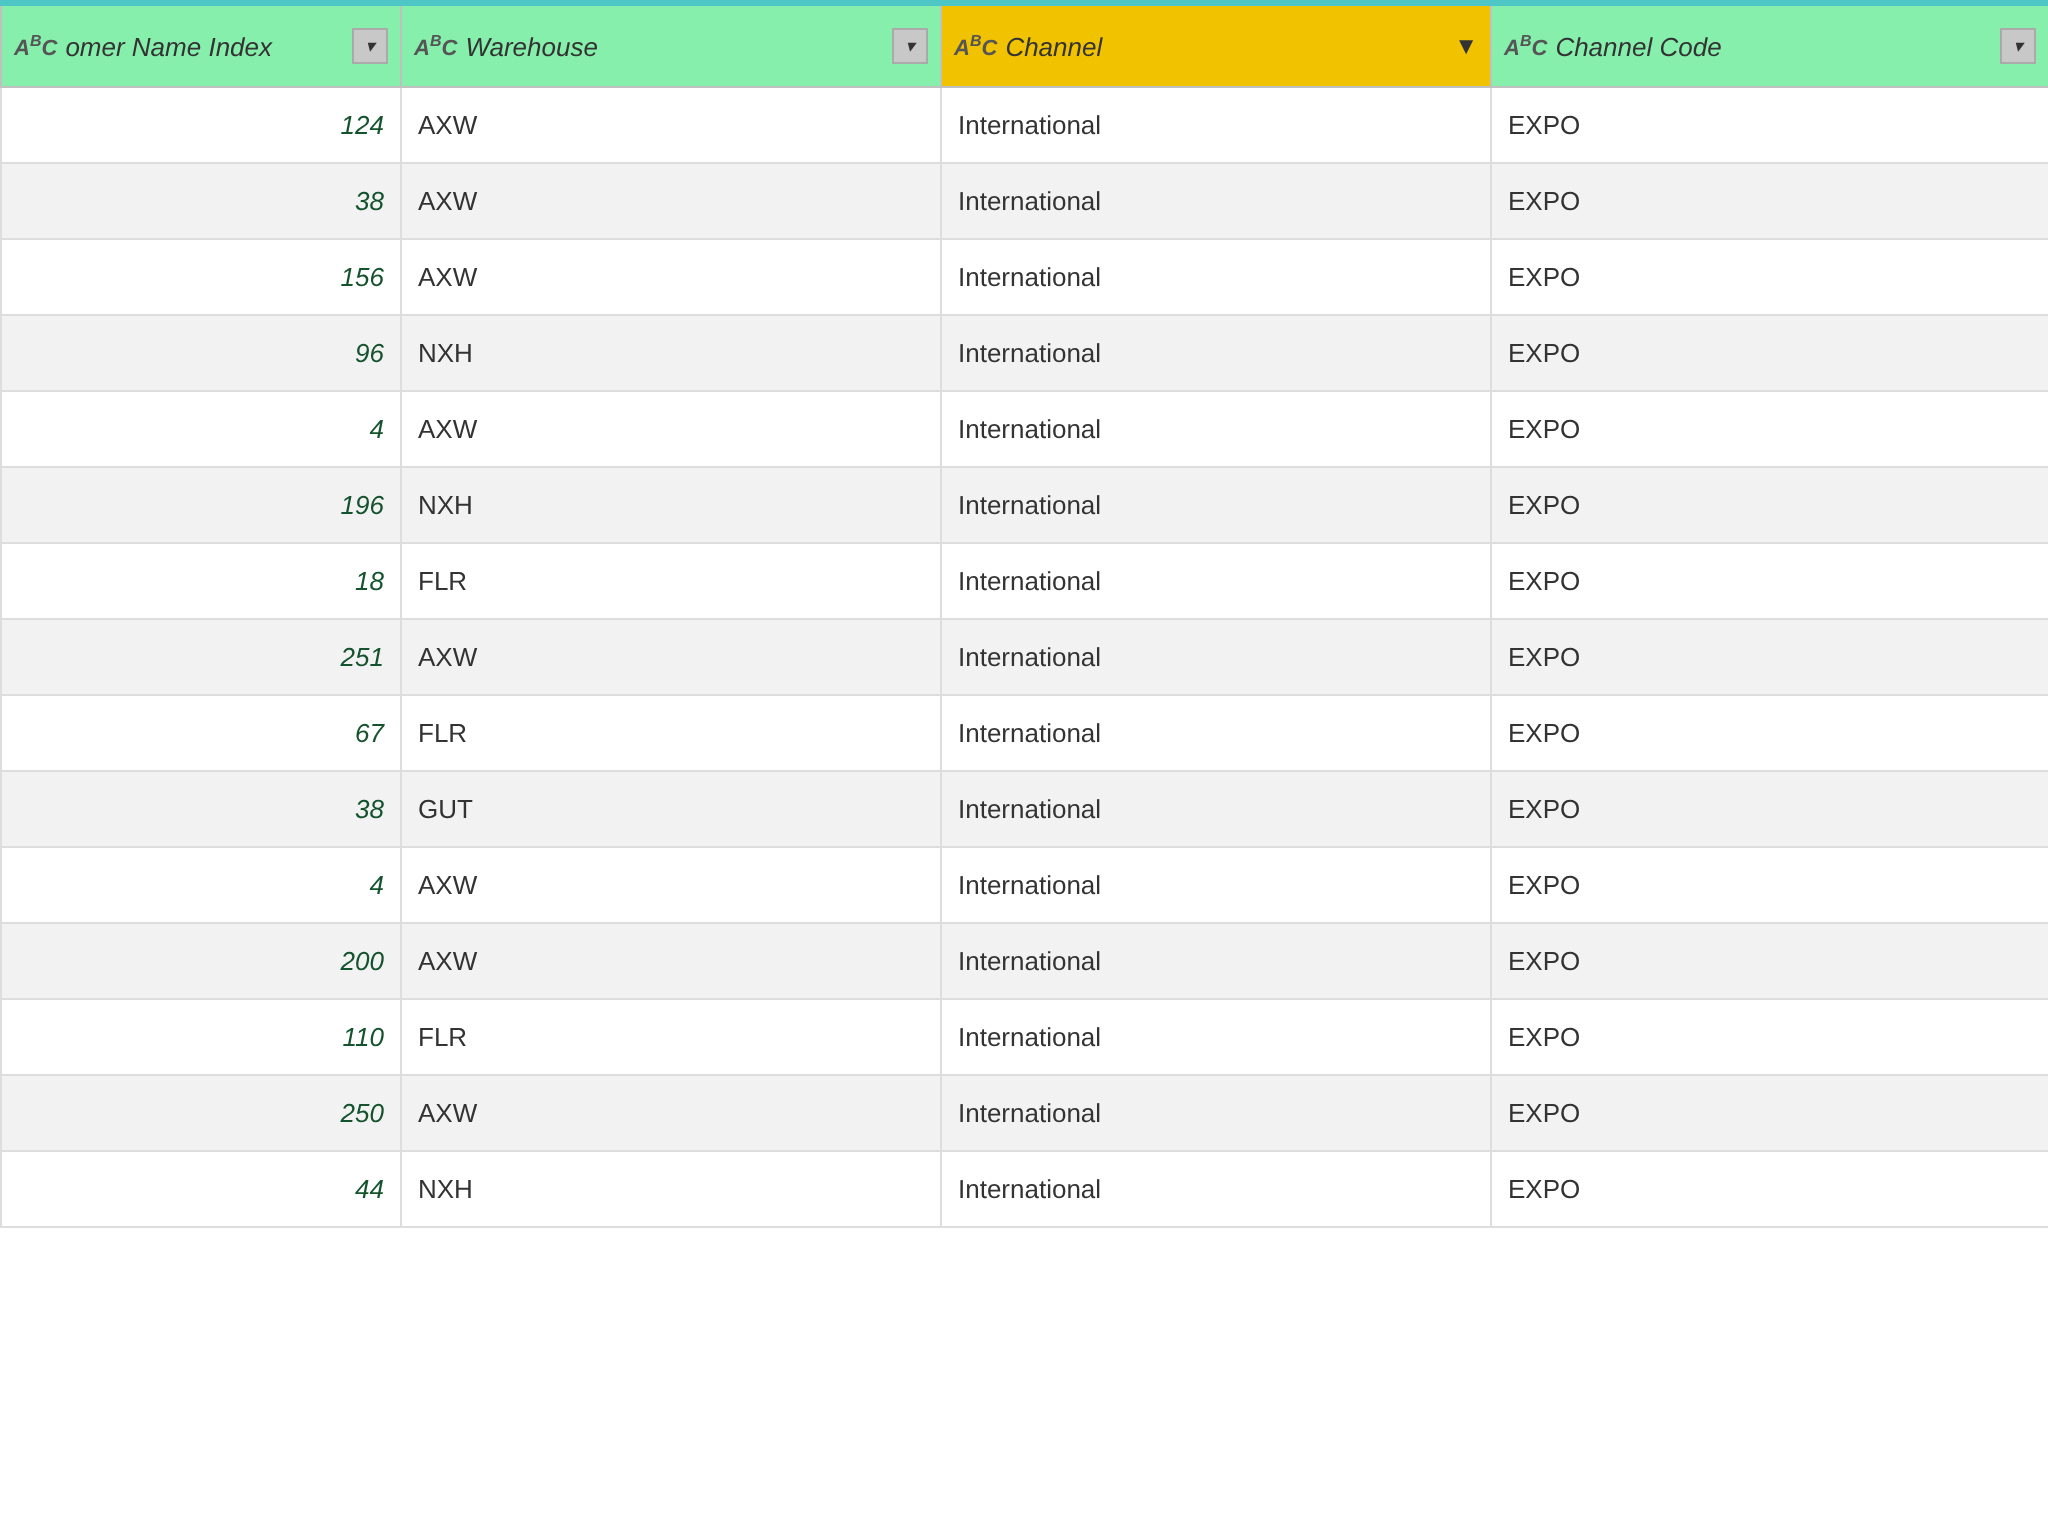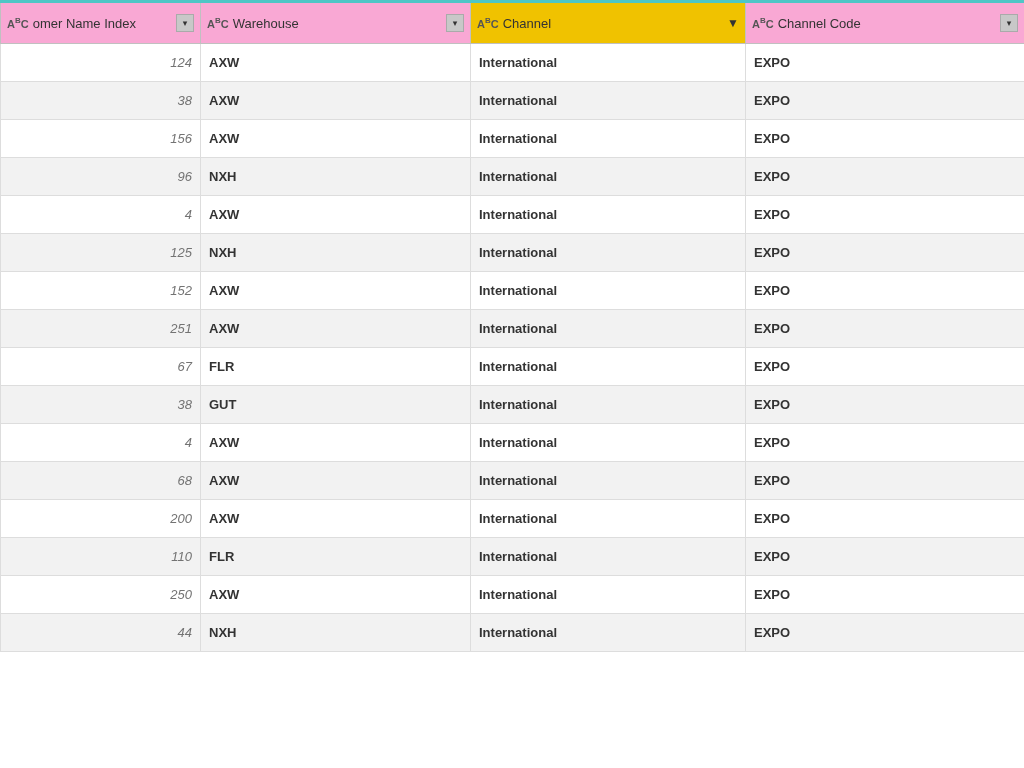--- a/index.html
+++ b/index.html
@@ -17,22 +17,23 @@
       width: 1024px;
       height: 768px;
       overflow: hidden;
     }
     table {
       width: 100%;
       border-collapse: collapse;
       table-layout: fixed;
     }
     thead tr {
-      background: #f9a8d4;
+      background: #86efac;
       height: 42px;
+      font-style: italic;
     }
     th {
       border: 1px solid #c0c0c0;
       border-top: 3px solid #4ec6c6;
       padding: 0 6px;
       text-align: left;
       font-weight: normal;
       font-size: 13px;
       color: #333;
       white-space: nowrap;
@@ -93,27 +94,26 @@
     td {
       border: 1px solid #ddd;
       padding: 0 8px;
       vertical-align: middle;
       overflow: hidden;
       white-space: nowrap;
     }
     td.num-cell {
       text-align: right;
       font-style: italic;
-      color: #737373;
+      color: #14532d;
       padding-right: 8px;
     }
     td.text-cell {
       text-align: left;
       color: #333;
-      font-weight: bold;
     }
     .col-customer { width: 200px; }
     .col-warehouse { width: 270px; }
     .col-channel { width: 275px; }
     .col-channelcode { width: 279px; }
   </style>
 </head>
 <body>
 
 <div class="table-container">
@@ -183,28 +183,28 @@
           <td class="text-cell col-channel">International</td>
           <td class="text-cell col-channelcode">EXPO</td>
         </tr>
         <tr>
           <td class="num-cell col-customer">4</td>
           <td class="text-cell col-warehouse">AXW</td>
           <td class="text-cell col-channel">International</td>
           <td class="text-cell col-channelcode">EXPO</td>
         </tr>
         <tr>
-          <td class="num-cell col-customer">125</td>
+          <td class="num-cell col-customer">196</td>
           <td class="text-cell col-warehouse">NXH</td>
           <td class="text-cell col-channel">International</td>
           <td class="text-cell col-channelcode">EXPO</td>
         </tr>
         <tr>
-          <td class="num-cell col-customer">152</td>
-          <td class="text-cell col-warehouse">AXW</td>
+          <td class="num-cell col-customer">18</td>
+          <td class="text-cell col-warehouse">FLR</td>
           <td class="text-cell col-channel">International</td>
           <td class="text-cell col-channelcode">EXPO</td>
         </tr>
         <tr>
           <td class="num-cell col-customer">251</td>
           <td class="text-cell col-warehouse">AXW</td>
           <td class="text-cell col-channel">International</td>
           <td class="text-cell col-channelcode">EXPO</td>
         </tr>
         <tr>
@@ -214,26 +214,20 @@
           <td class="text-cell col-channelcode">EXPO</td>
         </tr>
         <tr>
           <td class="num-cell col-customer">38</td>
           <td class="text-cell col-warehouse">GUT</td>
           <td class="text-cell col-channel">International</td>
           <td class="text-cell col-channelcode">EXPO</td>
         </tr>
         <tr>
           <td class="num-cell col-customer">4</td>
-          <td class="text-cell col-warehouse">AXW</td>
-          <td class="text-cell col-channel">International</td>
-          <td class="text-cell col-channelcode">EXPO</td>
-        </tr>
-        <tr>
-          <td class="num-cell col-customer">68</td>
           <td class="text-cell col-warehouse">AXW</td>
           <td class="text-cell col-channel">International</td>
           <td class="text-cell col-channelcode">EXPO</td>
         </tr>
         <tr>
           <td class="num-cell col-customer">200</td>
           <td class="text-cell col-warehouse">AXW</td>
           <td class="text-cell col-channel">International</td>
           <td class="text-cell col-channelcode">EXPO</td>
         </tr>

